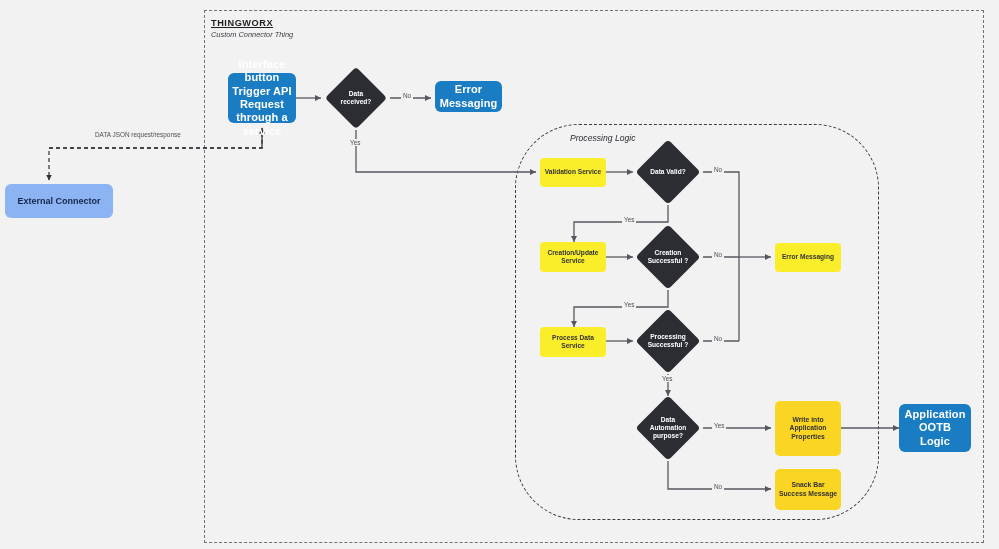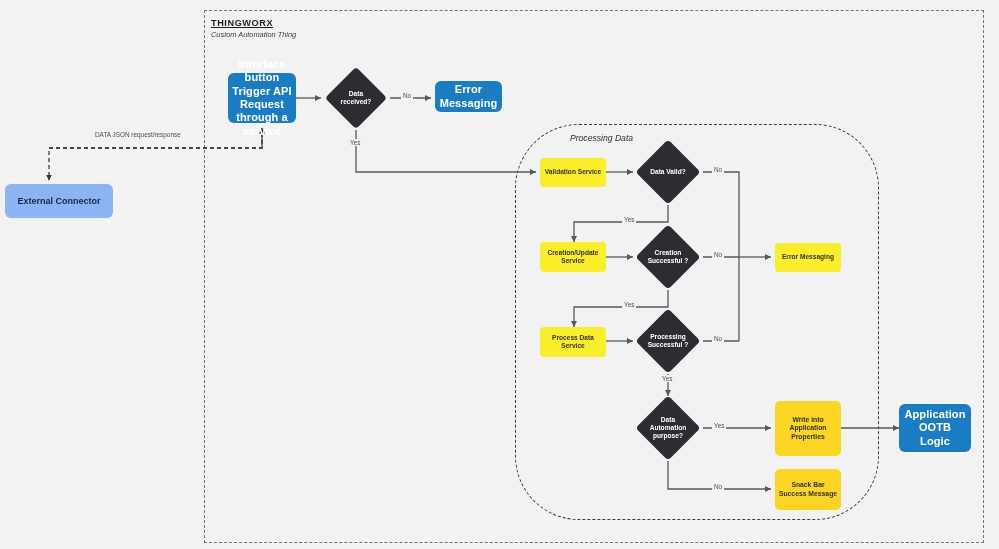--- a/index.html
+++ b/index.html
@@ -70,22 +70,22 @@
     position:absolute;font-size:6.4px;color:#4b4e55;white-space:nowrap;
   }
 </style>
 </head>
 <body>
 
 <div class="group-thingworx"></div>
 <div class="group-processing"></div>
 
 <div class="label-title">THINGWORX</div>
-<div class="label-sub">Custom Automation Thing</div>
-<div class="label-processing">Processing Data</div>
+<div class="label-sub">Custom Connector Thing</div>
+<div class="label-processing">Processing Logic</div>
 
 <svg id="canvas" viewBox="0 0 999 549" xmlns="http://www.w3.org/2000/svg">
   <defs>
     <marker id="ah" markerWidth="7" markerHeight="7" refX="6" refY="3" orient="auto" markerUnits="userSpaceOnUse">
       <path d="M0,0 L6,3 L0,6 z" fill="#55585f"></path>
     </marker>
     <marker id="ahd" markerWidth="7" markerHeight="7" refX="5.5" refY="3" orient="auto" markerUnits="userSpaceOnUse">
       <path d="M0,0 L6,3 L0,6 z" fill="#333333"></path>
     </marker>
   </defs>

